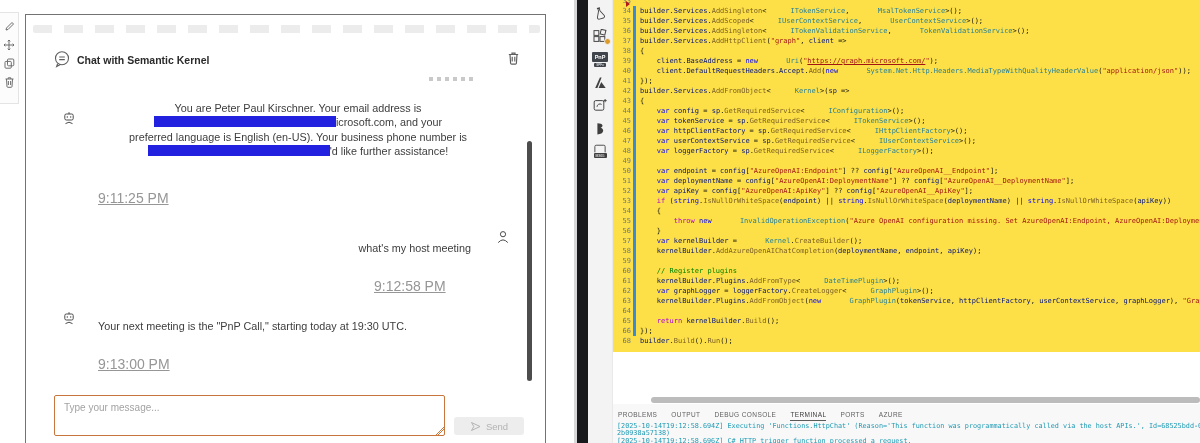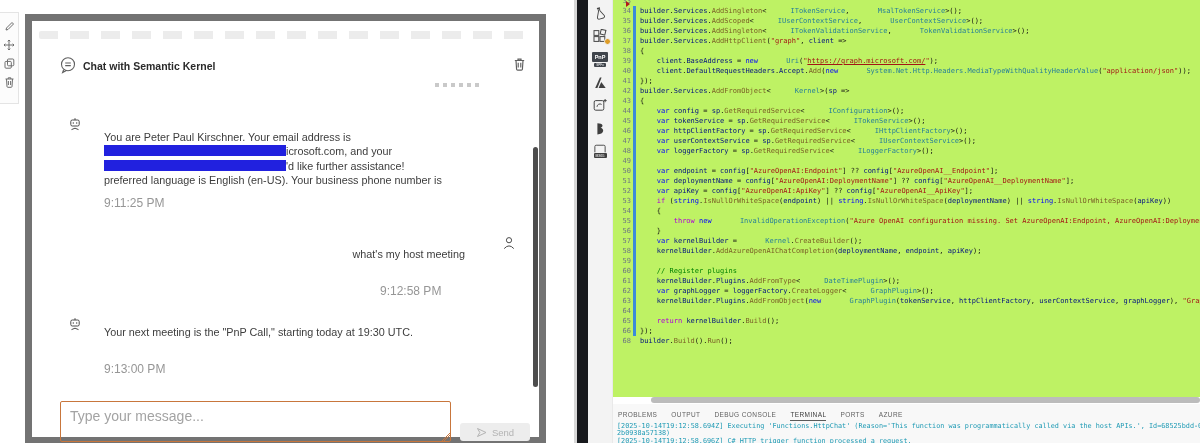--- a/index.html
+++ b/index.html
@@ -9,49 +9,49 @@
   svg{display:block;}
 
   
   #side-toolbar{left:0;top:12px;width:19px;height:92px;background:#fcfcfc;
     border:1px solid #e4e4e4;border-left:none;display:flex;flex-direction:column;
     align-items:center;gap:7px;padding-top:8px;box-sizing:border-box;}
   #side-toolbar svg{stroke:#6e6e6e;fill:none;stroke-width:1;}
 
   
   #chat-panel{left:25px;top:14px;width:521px;height:430px;background:#fff;
-    border:7px solid #737373;box-sizing:border-box;}
+    border:1px solid #737373;box-sizing:border-box;}
   #chat-skeleton{left:7px;top:10px;right:5px;height:8px;border-radius:2px;
     background:repeating-linear-gradient(90deg,#ececec 0 19px,transparent 19px 31px);}
   #chat-header-icon{left:27px;top:35px;}
   #chat-title{left:51px;top:39px;font-size:10.5px;font-weight:700;color:#2b2b2b;}
   #chat-trash{left:481px;top:36px;cursor:pointer;}
   .stroke-ic{stroke:#5f5f5f;fill:none;stroke-width:1;}
   #scroll-fragment{left:403px;top:62px;width:44px;height:4px;
     background:repeating-linear-gradient(90deg,#c9c9c9 0 4px,transparent 4px 8px);}
   #chat-scrollbar{left:501px;top:126px;width:5px;height:240px;background:#4d4d4d;border-radius:3px;}
 
   .bot-avatar{width:14px;height:14px;}
   .msg-text{font-size:10.8px;line-height:14.3px;color:#3d3d3d;}
-  .timestamp{font-size:12px;color:#969696;}
+  .timestamp{font-size:14px;color:#969696;text-decoration:underline;}
   .redact{display:inline-block;width:182px;height:11px;background:#2121df;vertical-align:-1px;}
 
   #msg1-avatar{left:36px;top:96px;}
-  #msg1-text{left:72px;top:109px;width:400px;}
+  #msg1-text{left:72px;top:86px;width:400px;text-align:center;}
   #msg1-time{left:72px;top:175px;}
   #msg2-text{right:74px;top:226px;text-align:right;}
   #msg2-avatar{left:469px;top:214px;}
   #msg2-time{left:348px;top:263px;}
   #msg3-avatar{left:36px;top:296px;}
   #msg3-text{left:72px;top:304px;width:410px;}
   #msg3-time{left:72px;top:341px;}
 
   #chat-input{left:28px;top:380px;width:391px;height:41px;box-sizing:border-box;
     border:1.5px solid #c8763c;border-radius:2px;resize:none;padding:6px 9px;
-    font-family:"Liberation Sans",sans-serif;font-size:14px;color:#333;outline:none;
+    font-family:"Liberation Sans",sans-serif;font-size:10px;color:#333;outline:none;
     background:
       linear-gradient(135deg,transparent 46%,#c8763c 46%,#c8763c 52%,transparent 52%,
         transparent 62%,#c8763c 62%,#c8763c 68%,transparent 68%) bottom right/8px 8px no-repeat;}
   #chat-input::placeholder{color:#a3a3a3;}
   #send-btn{left:428px;top:402px;width:70px;height:18px;background:#ededed;border:none;
     border-radius:3px;display:flex;align-items:center;justify-content:center;gap:5px;
     color:#b3b3b3;font-size:9.5px;font-family:"Liberation Sans",sans-serif;cursor:default;}
 
   
   #win-edge-light{left:574px;top:0;width:3px;height:443px;background:#d8d8d8;}
@@ -65,21 +65,21 @@
   .ab-badge{position:absolute;right:-2px;bottom:-1px;width:7px;height:7px;border-radius:50%;
     background:#dd9c27;border:1px solid #f3f3f3;box-sizing:border-box;}
   .pnp-box{width:16px;height:10px;background:#40454c;color:#fff;font-size:5.5px;font-weight:700;
     display:flex;align-items:center;justify-content:center;border-radius:1px;}
   .pnp-sub{width:12px;height:4px;margin:1px auto 0;background:#40454c;color:#fff;font-size:3px;
     display:flex;align-items:center;justify-content:center;border-radius:1px;}
   .m365-label{margin:0 auto;width:13px;height:5px;background:#3f3f3f;color:#fff;font-size:3.5px;
     display:flex;align-items:center;justify-content:center;border-radius:1px;}
 
   
-  #editor{left:613px;top:0;width:587px;height:397px;background:#bef264;overflow:hidden;}
+  #editor{left:613px;top:0;width:587px;height:352px;background:#fde047;overflow:hidden;}
   #code-lines{margin-top:-4px;font-family:"DejaVu Sans Mono","Liberation Mono",monospace;
     font-size:7px;}
   .crow{height:10px;line-height:10px;display:flex;white-space:pre;}
   .ln{display:inline-block;width:18px;text-align:right;color:#6e7681;flex:0 0 18px;}
   .ctext{margin-left:9px;}
   .tk-p{color:#111;} .tk-v{color:#001080;} .tk-f{color:#795E26;} .tk-t{color:#267F99;padding-left:24px;}
   .tk-k{color:#0000FF;} .tk-c{color:#AF00DB;} .tk-s{color:#A31515;}
   .tk-u{color:#A31515;text-decoration:underline;} .tk-m{color:#008000;}
   #git-bar{left:633px;top:6px;width:3px;height:330px;background:#3c8bd9;}
   #gutter-marker{left:626px;top:1px;width:0;height:0;border-left:4px solid #b21818;
@@ -148,22 +148,22 @@
       <path d="M7 1.2 V3"></path>
         <rect x="2.8" y="3" width="8.4" height="6" rx="1.5"></rect>
       <circle cx="5.3" cy="6" r=".7" fill="#4a4a4a" stroke="none"></circle>
         <circle cx="8.7" cy="6" r=".7" fill="#4a4a4a" stroke="none"></circle>
       <path d="M3.5 12.6 q3.5 -2.8 7 0"></path>
     </svg>
   </span>
   <div class="abs msg-text" id="msg1-text">
     <div><span>You are Peter Paul Kirschner. Your email address is</span></div>
     <div><span class="redact"></span><span>icrosoft.com, and your</span></div>
+    <div><span>preferred language is English (en-US). Your business phone number is</span></div>
     <div><span class="redact"></span><span>'d like further assistance!</span></div>
-    <div><span>preferred language is English (en-US). Your business phone number is</span></div>
   </div>
   <span class="abs timestamp" id="msg1-time">9:11:25 PM</span>
 
   <div class="abs msg-text" id="msg2-text">what's my host meeting</div>
   <span class="abs" id="msg2-avatar">
     <svg width="16" height="16" viewBox="0 0 16 16" style="stroke:#4a4a4a;fill:none;stroke-width:1">
       <circle cx="8" cy="5.2" r="2.6"></circle>
         <path d="M3.2 13.6 q4.8 -5.4 9.6 0"></path>
     </svg>
   </span>

